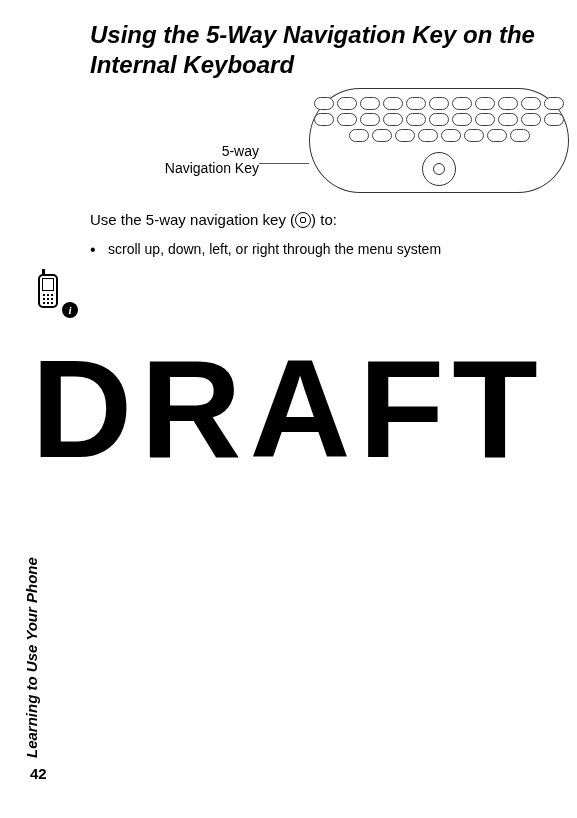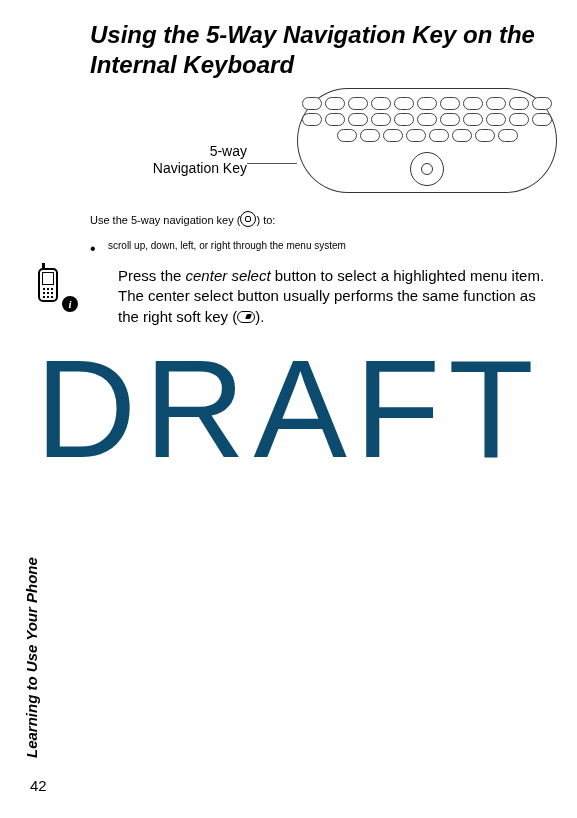--- a/index.html
+++ b/index.html
@@ -3,30 +3,30 @@
 <meta charset="utf-8">
 <style>
   * { box-sizing: border-box; margin: 0; padding: 0; }
   html, body { width: 577px; height: 818px; background: #fff; font-family: Arial, Helvetica, sans-serif; color: #000; position: relative; }
   
   .watermark {
     position: absolute;
     top: 50%; left: 50%;
     transform: translate(-50%, -50%) rotate(0deg);
     font-size: 140px;
-    font-weight: 400;
-    color: #0c4a6e;
+    font-weight: 700;
+    color: #000000;
     letter-spacing: 8px;
     user-select: none;
     pointer-events: none;
     z-index: 0;
     font-family: Arial, sans-serif;
   }
   
-  .content { position: relative; z-index: 1; padding: 20px 20px 0 90px; }
+  .content { position: relative; z-index: 1; padding: 20px 8px 0 90px; }
   
   .heading {
     font-size: 24px;
     font-weight: 900;
     font-style: italic;
     line-height: 1.25;
     margin-bottom: 8px;
   }
   
   .diagram {
@@ -64,39 +64,39 @@
     bottom: 6px; left: 50%; transform: translateX(-50%);
     display: flex; align-items: center; justify-content: center;
   }
   .navcircle::after {
     content: ""; width: 10px; height: 10px; border: 1px solid #333; border-radius: 50%;
   }
   .leader {
     width: 50px; height: 1px; background: #555; margin-top: 45px;
   }
   
-  .intro { font-size: 11px; margin: 10px 0 8px; }
+  .intro { font-size: 15px; margin: 10px 0 8px; }
   .glyph {
     display: inline-block;
     width: 16px; height: 16px;
     border: 1.5px solid #000;
     border-radius: 50%;
     vertical-align: -3px;
     position: relative;
   }
   .glyph::after {
     content: "";
     position: absolute;
     top: 4px; left: 4px; right: 4px; bottom: 4px;
     border: 1px solid #000;
     border-radius: 2px;
   }
   
   ul.bullets { list-style: none; margin: 6px 0 10px; }
-  ul.bullets li { font-size: 10px; padding: 5px 0 5px 18px; position: relative; }
+  ul.bullets li { font-size: 14px; padding: 5px 0 5px 18px; position: relative; }
   ul.bullets li::before { content: "•"; position: absolute; left: 0; font-size: 16px; }
   ul.bullets li.indent { margin-left: 20px; }
   
   .tipicon {
     position: absolute;
     left: 38px;
     width: 36px; height: 40px;
     margin-top: 2px;
   }
   .phone-body {
@@ -168,23 +168,23 @@
     transform-origin: left bottom;
     font-size: 15px;
     font-weight: 900;
     font-style: italic;
     white-space: nowrap;
   }
   
   .page-num {
     position: absolute;
     left: 30px;
-    bottom: 24px;
+    bottom: 36px;
     font-size: 15px;
-    font-weight: 400;
+    font-weight: 700;
     text-align: right;
   }
 </style>
 </head>
 <body>
 
 <div class="watermark">DRAFT</div>
 
 <div class="content">
   <h1 class="heading">Using the 5-Way Navigation Key on the Internal Keyboard</h1>
@@ -244,21 +244,16 @@
     <li>scroll up, down, left, or right through the menu system</li>
   </ul>
 
   <div class="tipicon">
     <div class="phone-body">
       <div class="phone-dots"></div>
     </div>
     <div class="info-badge">i</div>
   </div>
 
-  <p class="tip-para">
-    <span class="main">
-      <span>Press the </span><span class="italic">center select</span><span> button to select a highlighted menu item. The center select button usually performs the same function as the right soft key (</span><span class="softkey"></span><span>).</span>
-    </span>
-  </p>
 </div>
 
 <div class="side-label">Learning to Use Your Phone</div>
 <div class="page-num">42</div>
 
 </body></html>

